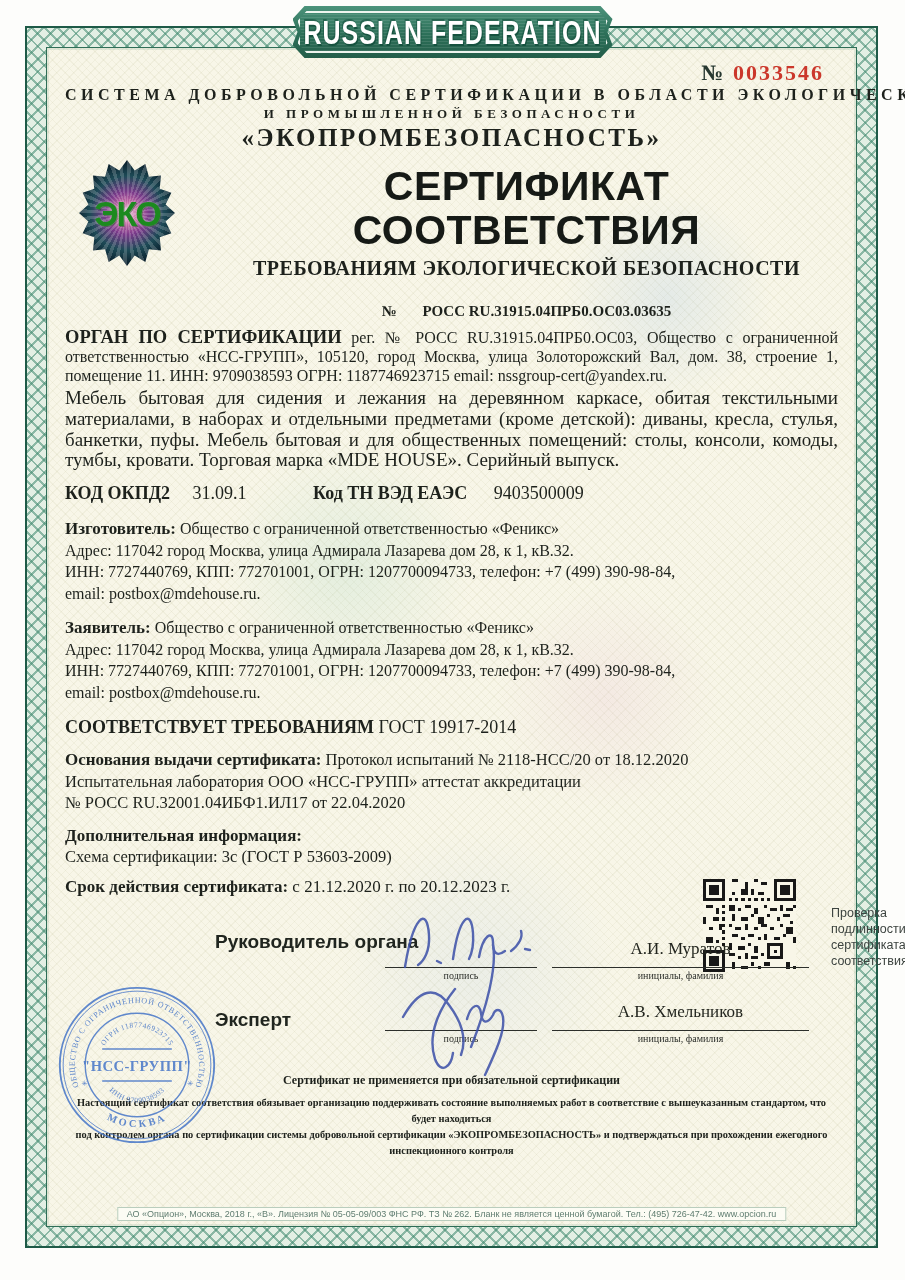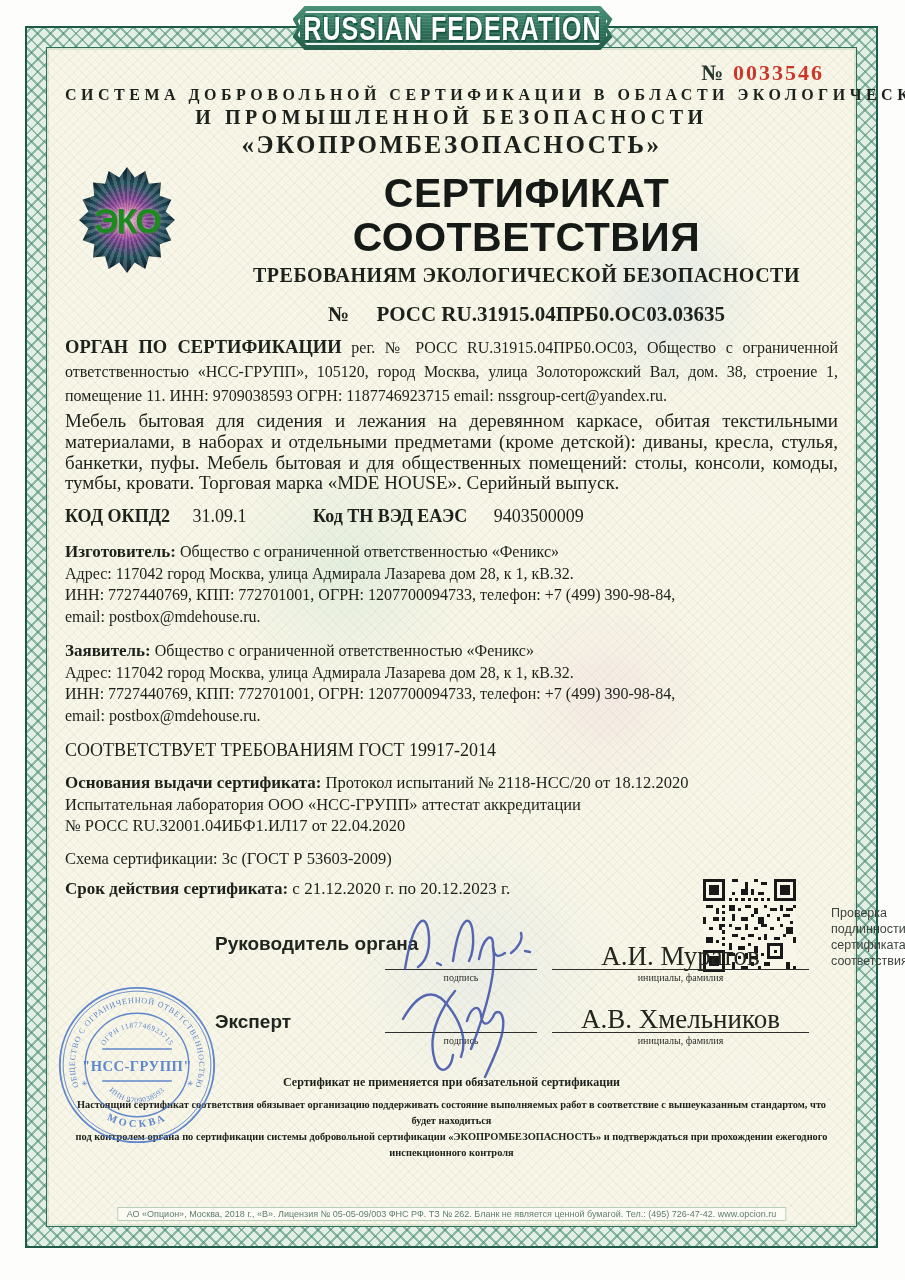--- a/index.html
+++ b/index.html
@@ -27,21 +27,21 @@
       radial-gradient(circle 160px at 560px 650px, rgba(230,190,210,0.22), transparent 70%),
       radial-gradient(circle 200px at 430px 920px, rgba(190,210,230,0.22), transparent 70%),
       repeating-linear-gradient(45deg, rgba(150,150,90,0.08) 0 1px, transparent 1px 6px),
       repeating-linear-gradient(-45deg, rgba(150,150,90,0.08) 0 1px, transparent 1px 6px);
     padding:0 18px;
   }
 
   
   .banner {
     position:absolute; left:50%; top:6px; transform:translateX(-50%);
-    width:320px; height:44px; z-index:5;
+    width:320px; height:52px; z-index:5;
     background:linear-gradient(180deg,#4c937b 0%, #2c6f58 55%, #245e4a 100%);
     clip-path: polygon(12px 0, calc(100% - 12px) 0, 100% 13px, calc(100% - 5px) 50%, 100% calc(100% - 13px), calc(100% - 12px) 100%, 12px 100%, 0 calc(100% - 13px), 5px 50%, 0 13px);
     text-align: right;
   }
   .banner-inner {
     position:absolute; inset:5px; border:2px solid #eef5ef;
     clip-path: polygon(9px 0, calc(100% - 9px) 0, 100% 10px, calc(100% - 4px) 50%, 100% calc(100% - 10px), calc(100% - 9px) 100%, 9px 100%, 0 calc(100% - 10px), 4px 50%, 0 10px);
     display:flex; align-items:center; justify-content:center;
     background-image:repeating-linear-gradient(0deg, rgba(255,255,255,0.10) 0 1px, transparent 1px 3px);
   }
@@ -50,21 +50,21 @@
     letter-spacing:1px; color:#ffffff; transform:scaleY(1.3);
     text-shadow:1px 1.5px 0 #16523f, -1px -1px 0 rgba(22,82,63,0.6);
     white-space:nowrap;
   }
 
   
   .doc-number-row { margin-top:12px; text-align:right; padding-right:14px; font-weight:bold; font-size:22px; letter-spacing:2px; height:26px; }
   .doc-number-row .numero { color:#273830; }
   .doc-number-row .val { color:#cb372b; }
   .hdr1 { text-align:center; font-weight:bold; font-size:16px; letter-spacing:4.5px; white-space:nowrap; }
-  .hdr2 { text-align:center; font-weight:bold; font-size:20px; letter-spacing:4.5px; margin-top:2px; }
+  .hdr2 { text-align:center; font-weight:bold; font-size:13px; letter-spacing:4.5px; margin-top:2px; }
   .sysname { text-align:center; font-weight:bold; font-size:25px; letter-spacing:2.5px; margin-top:2px; }
   .registry { text-align:center; font-weight:bold; font-size:12.5px; margin-top:3px; }
 
   
   .title-row { position:relative; margin-top:12px; min-height:112px; }
   .eco-logo {
     position:absolute; left:14px; top:-4px; width:96px; height:106px;
     background:
       repeating-conic-gradient(rgba(255,255,255,0.18) 0 5deg, rgba(0,0,0,0) 5deg 10deg),
       radial-gradient(circle at 50% 50%, #e9d5ea 0%, #cc6fa8 14%, #7a3a8a 30%, #1d4a56 52%, #0a1f2c 72%, #061420 100%);
@@ -72,37 +72,37 @@
     display:flex; align-items:center; justify-content:center;
   }
   .eco-logo-text {
     font-family:"Liberation Sans", sans-serif; font-weight:bold; font-size:34px;
     color:#1c8a1f; letter-spacing:-2px; transform:scaleY(1.05);
     text-shadow:0 0 3px rgba(230,255,230,0.55), 1px 1px 0 rgba(0,40,0,0.5);
   }
   .title-texts { margin-left:150px; text-align:center; }
   .cert-title { font-family:"Liberation Sans", sans-serif; font-weight:bold; font-size:41px; letter-spacing:0.5px; line-height:44px; color:#161a16; }
   .cert-subtitle { font-weight:bold; font-size:20px; letter-spacing:0.5px; margin-top:5px; }
-  .cert-number-line { font-weight:bold; font-size:21px; margin-top:15px; }
+  .cert-number-line { font-weight:bold; font-size:15px; margin-top:23px; }
   .cert-number-line .numero { margin-right:22px; }
 
   
-  .para { font-size:16px; line-height:24px; text-align:justify; margin-top:8px; }
+  .para { font-size:16px; line-height:19px; text-align:justify; margin-top:8px; }
   .para .lead { font-weight:bold; font-size:18.5px; }
   .statement { font-weight:bold; font-size:19px; line-height:22px; margin-top:11px; max-width:700px; }
   .object-desc { font-size:19px; line-height:20.8px; text-align:justify; margin-top:3px; }
   .codes-row { margin-top:12px; font-size:18px; height:22px; }
   .codes-row .b { font-weight:bold; }
   .codes-row .v1 { margin-left:18px; }
   .codes-row .b2 { margin-left:62px; }
   .codes-row .v2 { margin-left:22px; }
   .block { margin-top:13px; font-size:16px; line-height:21.5px; }
   .block .lead { font-weight:bold; font-size:17px; }
   .compliance { margin-top:14px; font-size:18px; height:22px; }
-  .compliance .lead { font-weight:normal; }
+  .compliance .lead { font-weight:bold; }
   .grounds { margin-top:10px; font-size:16.5px; line-height:21.5px; }
   .grounds .lead { font-weight:bold; font-size:17px; }
   .additional { margin-top:11px; font-size:16.5px; line-height:21px; }
   .additional .lead { font-weight:bold; font-size:17px; }
   .validity { margin-top:10px; font-size:17px; height:22px; }
   .validity .lead { font-weight:bold; }
 
   
   .qr-block { position:absolute; left:656px; top:831px; width:200px; }
   .qr-svg { width:93px; height:93px; display:block; }
@@ -116,21 +116,21 @@
   .sig-line { position:absolute; border-top:1.5px solid #2c2f2b; }
   .sl1 { left:320px; top:58px; width:152px; }
   .nl1 { left:487px; top:58px; width:257px; }
   .sl2 { left:320px; top:121px; width:152px; }
   .nl2 { left:487px; top:121px; width:257px; }
   .sig-caption { position:absolute; font-size:10px; color:#2c2f2b; text-align:center; }
   .sc1 { left:320px; top:61px; width:152px; }
   .nc1 { left:487px; top:61px; width:257px; }
   .sc2 { left:320px; top:124px; width:152px; }
   .nc2 { left:487px; top:124px; width:257px; }
-  .sig-name { position:absolute; font-size:27px; text-align:center; color:#23261f; }
+  .sig-name { position:absolute; font-size:17px; text-align:center; color:#23261f; }
   .nm1 { left:487px; top:30px; width:257px; }
   .nm2 { left:487px; top:93px; width:257px; }
   .sig-strokes { position:absolute; left:300px; top:-20px; width:280px; height:190px; }
 
   .stamp-svg { position:absolute; left:10px; top:937px; width:160px; height:160px; }
 
   
   .foot-note { text-align:center; font-weight:bold; font-size:12px; margin-top:6px; }
   .fine-print { text-align:center; font-weight:bold; font-size:10.4px; line-height:16px; margin-top:7px; color:#20241f; }
   .print-strip {
@@ -213,20 +213,21 @@
       <div class="grounds">
         <div>
           <span class="lead">Основания выдачи сертификата:</span>
           <span>Протокол испытаний № 2118-НСС/20 от 18.12.2020</span>
         </div>
         <div>Испытательная лаборатория ООО «НСС-ГРУПП» аттестат аккредитации</div>
         <div>№ РОСС RU.32001.04ИБФ1.ИЛ17 от 22.04.2020</div>
       </div>
 
       <div class="additional">
+        <div class="lead">Дополнительная информация:</div>
         <div>Схема сертификации: 3с (ГОСТ Р 53603-2009)</div>
       </div>
 
       <div class="validity">
         <span class="lead">Срок действия сертификата:</span>
         <span>с 21.12.2020 г. по 20.12.2023 г.</span>
       </div>
 
       <div class="qr-block">
         <svg class="qr-svg" viewBox="0 0 29 29" shape-rendering="crispEdges">

